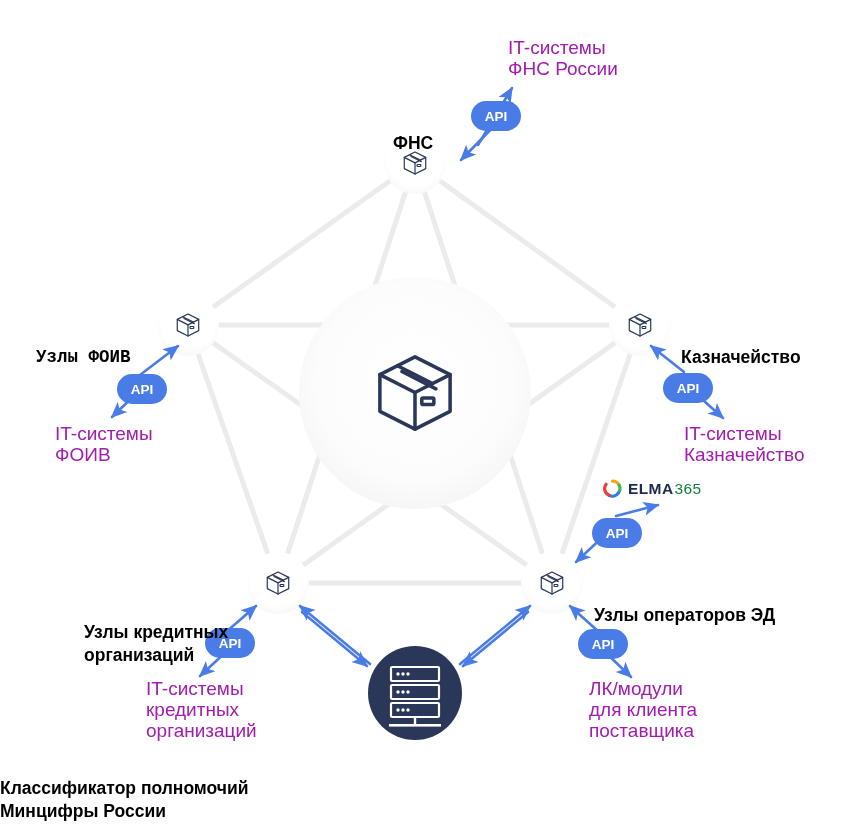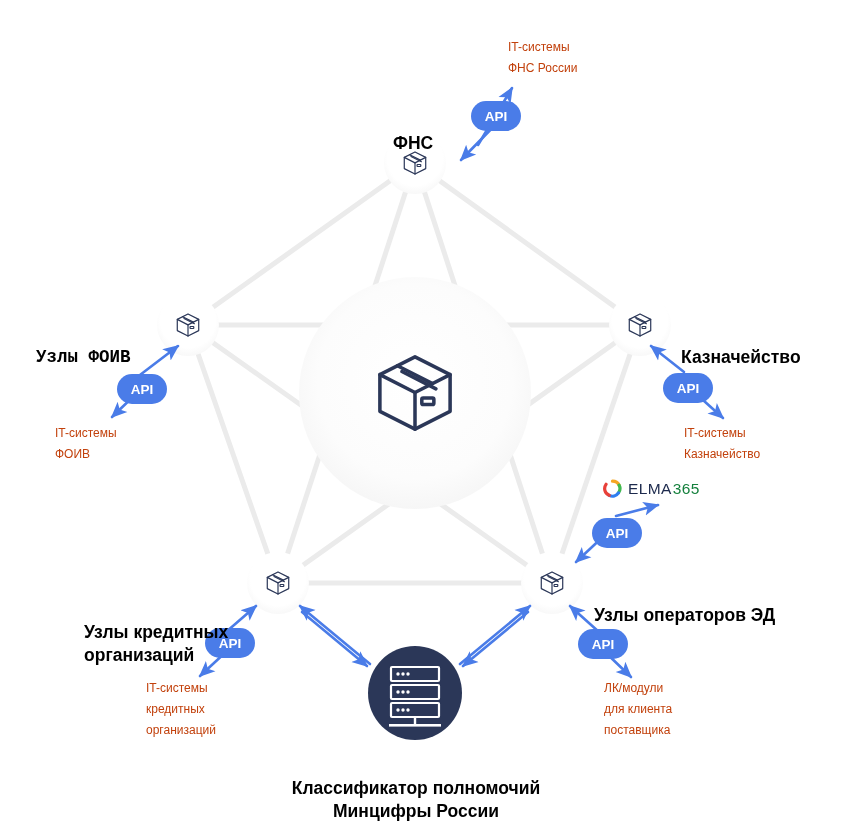--- a/index.html
+++ b/index.html
@@ -24,41 +24,41 @@
     position: absolute;
     color: #000000;
     font-weight: bold;
     font-size: 17.5px;
     line-height: 23px;
     white-space: pre-line;
     margin-top: 33px;
   }
   .sub {
     position: absolute;
-    color: #c2410c;
+    color: #a21caf;
     font-weight: normal;
-    font-size: 12px;
+    font-size: 19px;
     line-height: 21px;
     white-space: pre-line;
   }
   .api-text {
     font-size: 13.5px;
     font-weight: bold;
     fill: #ffffff;
     font-family: "Liberation Sans", sans-serif;
   }
   .elma {
     position: absolute;
     display: flex;
     align-items: center;
     gap: 6px;
   }
   .elma-name {
     font-size: 15.5px;
-    font-weight: normal;
+    font-weight: bold;
     color: #1d2a4d;
     letter-spacing: 0.4px;
   }
   .elma-num {
     font-size: 15.5px;
     font-weight: normal;
     color: #15803d;
     letter-spacing: 0.4px;
   }
 </style>
@@ -237,33 +237,33 @@
     </g>
   </svg>
 
   <div class="lbl" style="left:393px; top:99px;">ФНС</div>
   <div class="lbl" style="left:36px; top:313px;font-family:Liberation Mono, monospace;">Узлы ФОИВ</div>
   <div class="lbl" style="left:681px; top:313px;">Казначейство</div>
   <div class="lbl" style="left:84px; top:588px; text-align:left;">Узлы кредитных
 организаций</div>
   <div class="lbl" style="left:594px; top:571px;">Узлы операторов ЭД</div>
 
-  <div class="lbl" style="left:0px; top:744px; width:832px; text-align:center;">Классификатор полномочий
+  <div class="lbl" style="left:0px; top:744px; width:832px; ">Классификатор полномочий
 Минцифры России</div>
 
   <div class="sub" style="left:508px; top:37px;">IT-системы
 ФНС России</div>
   <div class="sub" style="left:55px; top:423px;">IT-системы
 ФОИВ</div>
   <div class="sub" style="left:684px; top:423px;">IT-системы
 Казначейство</div>
   <div class="sub" style="left:146px; top:678px;">IT-системы
 кредитных
 организаций</div>
-  <div class="sub" style="left:589px; top:678px;margin-left:15px;">ЛК/модули
+  <div class="sub" style="left:589px; top:678px;">ЛК/модули
 для клиента
 поставщика</div>
 
   <div class="elma" style="left:603px; top:479px;">
     <svg width="19" height="19" viewBox="0 0 20 20">
       <g fill="none" stroke-width="3.4">
         <path d="M10 2.3 A7.7 7.7 0 0 1 17.0 6.6" stroke="#f5a623" stroke-linecap="round"></path>
         <path d="M17.0 6.6 A7.7 7.7 0 0 1 16.3 14.6" stroke="#3fb950" stroke-linecap="round"></path>
         <path d="M16.3 14.6 A7.7 7.7 0 0 1 6.5 17.2" stroke="#2f7ef0" stroke-linecap="round"></path>
         <path d="M6.5 17.2 A7.7 7.7 0 0 1 3.2 5.6" stroke="#e8403a" stroke-linecap="round"></path>

